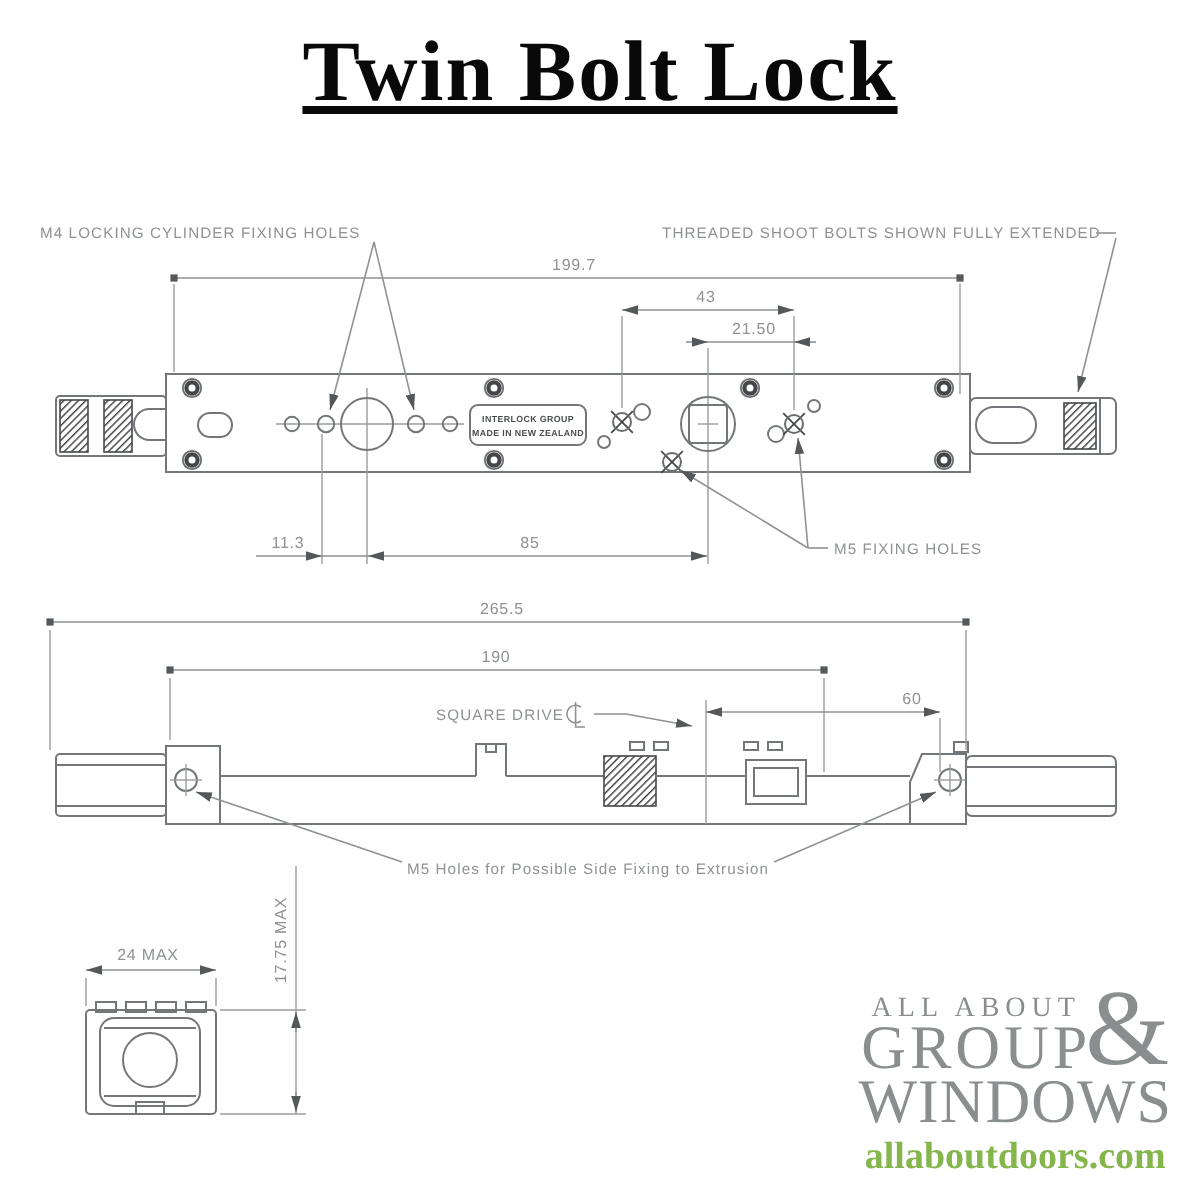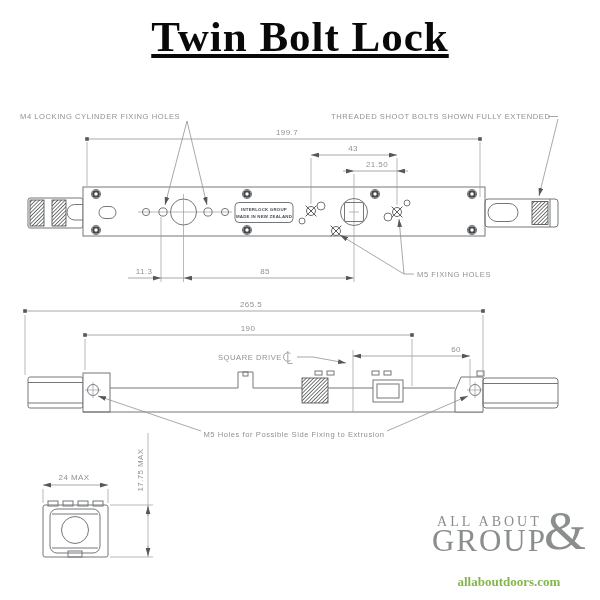--- a/index.html
+++ b/index.html
@@ -19,21 +19,21 @@
   .dim{stroke:#8f9295;stroke-width:0.8;fill:none;}
   
   .logo{position:absolute;right:14px;bottom:12px;font-family:"Liberation Serif",serif;
         color:#8a8e8f;text-align:center;line-height:1;}
   .logo-row1{display:flex;align-items:flex-start;justify-content:center;}
   .logo-col{display:flex;flex-direction:column;align-items:center;}
   .logo-allabout{font-size:14px;letter-spacing:3px;margin-top:6px;}
   .logo-doors{font-size:31px;letter-spacing:2px;line-height:0.8;}
   .logo-amp{font-size:54px;line-height:0.82;margin-left:-3px;}
   .logo-windows{font-size:31px;letter-spacing:0.5px;line-height:0.92;margin-top:1px;}
-  .logo-url{font-size:13px;font-weight:bold;color:#85b64c;margin-top:21px;}
+  .logo-url{font-size:19px;font-weight:bold;color:#85b64c;margin-top:3px;}
 </style>
 </head>
 <body>
 
 <div class="title">Twin Bolt Lock</div>
 
 <svg width="600" height="600" viewBox="0 0 600 600">
   <defs>
     <marker id="arr" viewBox="0 0 10 6" refX="10" refY="3" markerUnits="userSpaceOnUse" markerWidth="8" markerHeight="5" orient="auto-start-reverse">
       <path d="M0 0 L10 3 L0 6 z" fill="#55585a"></path>
@@ -265,14 +265,15 @@
 </svg>
 
 <div class="logo">
   <div class="logo-row1">
     <div class="logo-col">
       <div class="logo-allabout">ALL ABOUT</div>
       <div class="logo-doors">GROUP</div>
     </div>
     <div class="logo-amp">&amp;</div>
   </div>
+  <div class="logo-windows">WINDOWS</div>
   <div class="logo-url">allaboutdoors.com</div>
 </div>
 
 </body></html>

